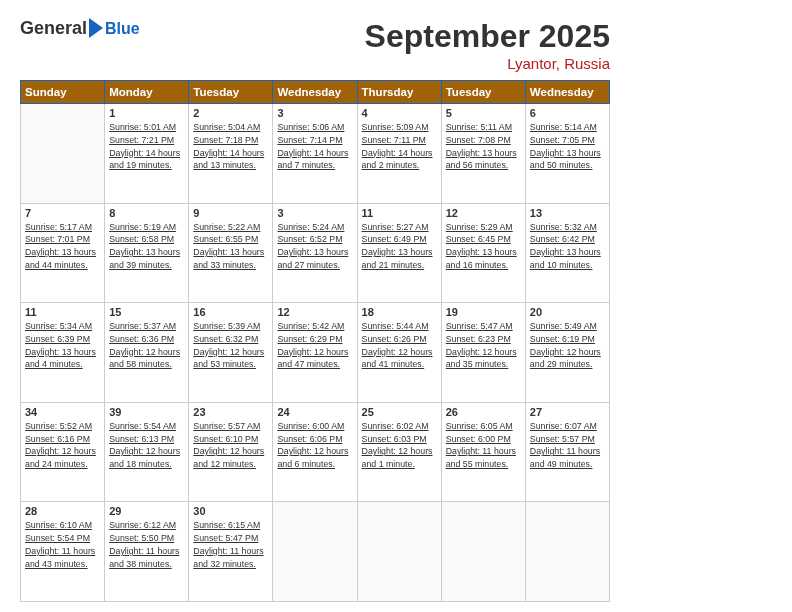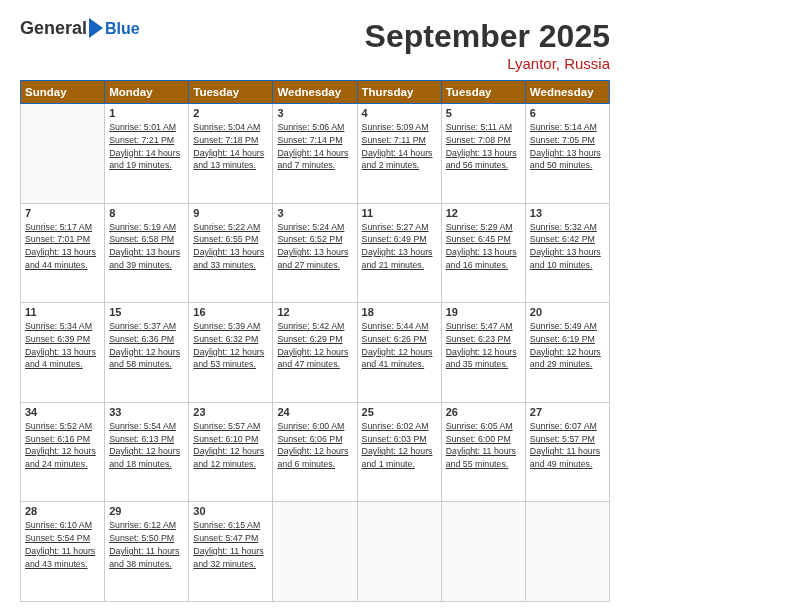--- a/index.html
+++ b/index.html
@@ -220,21 +220,21 @@
             <span class="day-num">20</span>
             <div class="day-info">Sunrise: 5:49 AM<br>Sunset: 6:19 PM<br>Daylight: 12 hours<br>and 29 minutes.</div>
           </td>
         </tr>
         <tr>
           <td>
             <span class="day-num">34</span>
             <div class="day-info">Sunrise: 5:52 AM<br>Sunset: 6:16 PM<br>Daylight: 12 hours<br>and 24 minutes.</div>
           </td>
           <td>
-            <span class="day-num">33</span>
+            <span class="day-num">39</span>
             <div class="day-info">Sunrise: 5:54 AM<br>Sunset: 6:13 PM<br>Daylight: 12 hours<br>and 18 minutes.</div>
           </td>
           <td>
             <span class="day-num">23</span>
             <div class="day-info">Sunrise: 5:57 AM<br>Sunset: 6:10 PM<br>Daylight: 12 hours<br>and 12 minutes.</div>
           </td>
           <td>
             <span class="day-num">24</span>
             <div class="day-info">Sunrise: 6:00 AM<br>Sunset: 6:06 PM<br>Daylight: 12 hours<br>and 6 minutes.</div>
           </td>

